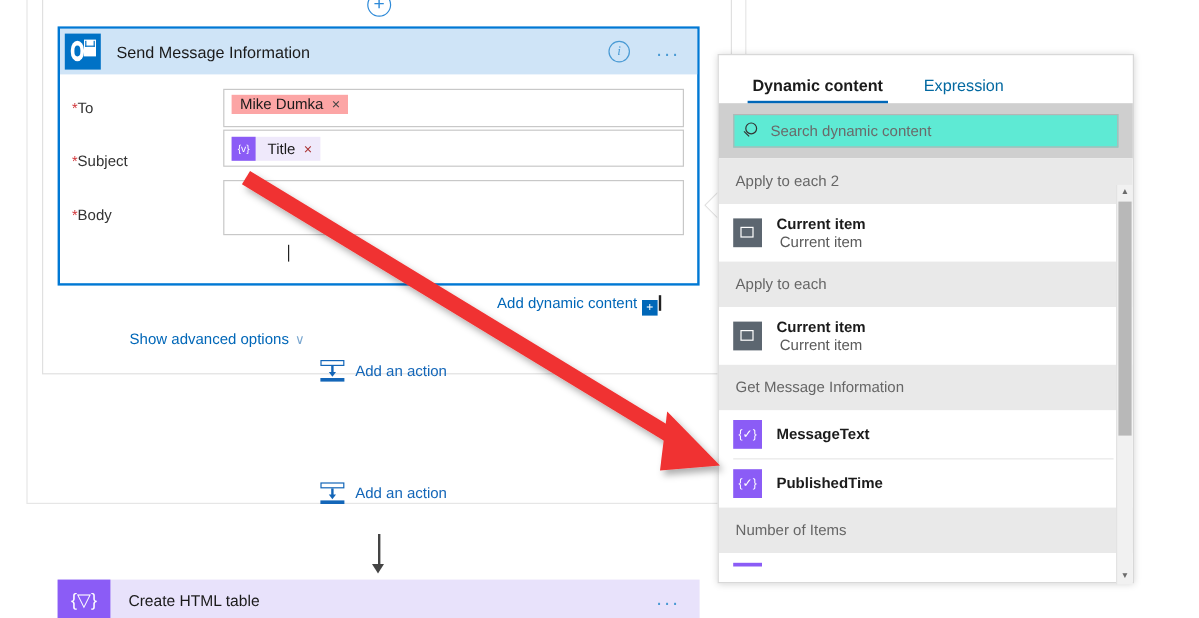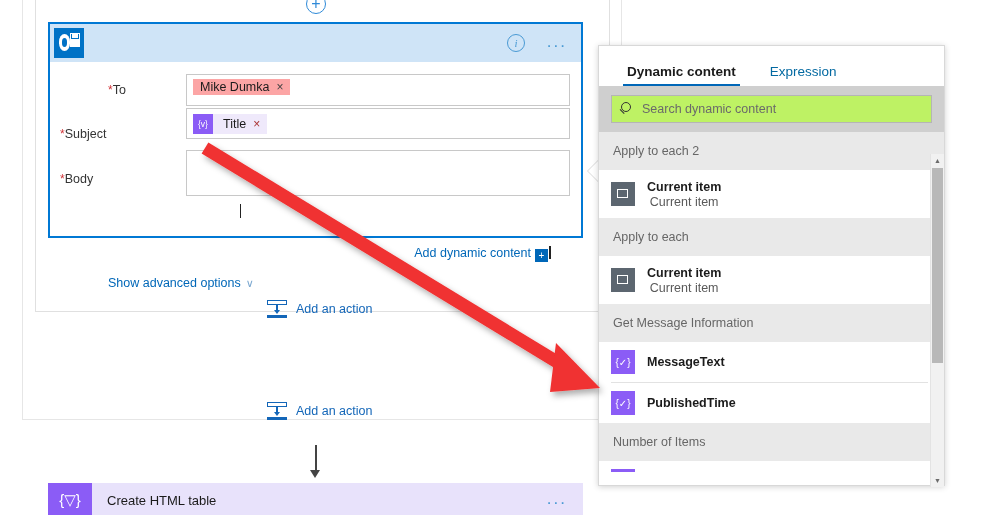--- a/index.html
+++ b/index.html
@@ -158,21 +158,21 @@
   .fly-tabs{height:40px;display:flex;align-items:flex-end;padding-left:24px;box-sizing:border-box;}
   .fly-tab{
     font-size:13.5px;color:#0369a1;padding:0 4px 7px 4px;margin-right:26px;position:relative;
   }
   .fly-tab.active{font-weight:bold;color:#1b1b1b;}
   .fly-tab.active::after{
     content:"";position:absolute;left:0;right:0;bottom:0;height:2.5px;background:#0067b8;
   }
   .fly-search-wrap{background:#cfcfcf;padding:9px 12px;}
   .fly-search{
-    background:#bef264;border:1px solid #b5b5b5;height:28px;display:flex;align-items:center;
+    background:#5eead4;border:1px solid #b5b5b5;height:28px;display:flex;align-items:center;
     box-sizing:border-box;
   }
   .search-icon{
     width:30px;height:26px;position:relative;flex:0 0 auto;
   }
   .search-icon .ring{
     position:absolute;left:9px;top:6px;width:10px;height:10px;border:1.4px solid #333;border-radius:50%;box-sizing:border-box;
   }
   .search-icon .handle{
     position:absolute;left:7px;top:15px;width:6px;height:1.4px;background:#333;transform:rotate(45deg);
@@ -227,28 +227,29 @@
   <div class="scope-inner"></div>
 
   <div class="plus-circle">+</div>
 
   <div class="action-card">
     <div class="card-header">
       <div class="ol-icon">
         <div class="o"></div>
           <div class="env"></div>
       </div>
+      <div class="card-title">Send Message Information</div>
       <div class="info-icon">i</div>
       <div class="ellipsis">...</div>
     </div>
 
     <div class="card-body">
 
       <div class="field-row" style="top:12px;">
-        <div class="field-label" style="top:9px;margin-left:48px;">
+        <div class="field-label" style="top:9px;">
           <span class="req">*</span><span>To</span>
         </div>
         <div class="field-box" style="top:0px;height:32px;padding:4px 6px;">
           <span class="tok-plain">
             <span>Mike Dumka</span>
             <span class="x">×</span>
           </span>
         </div>
       </div>
 

